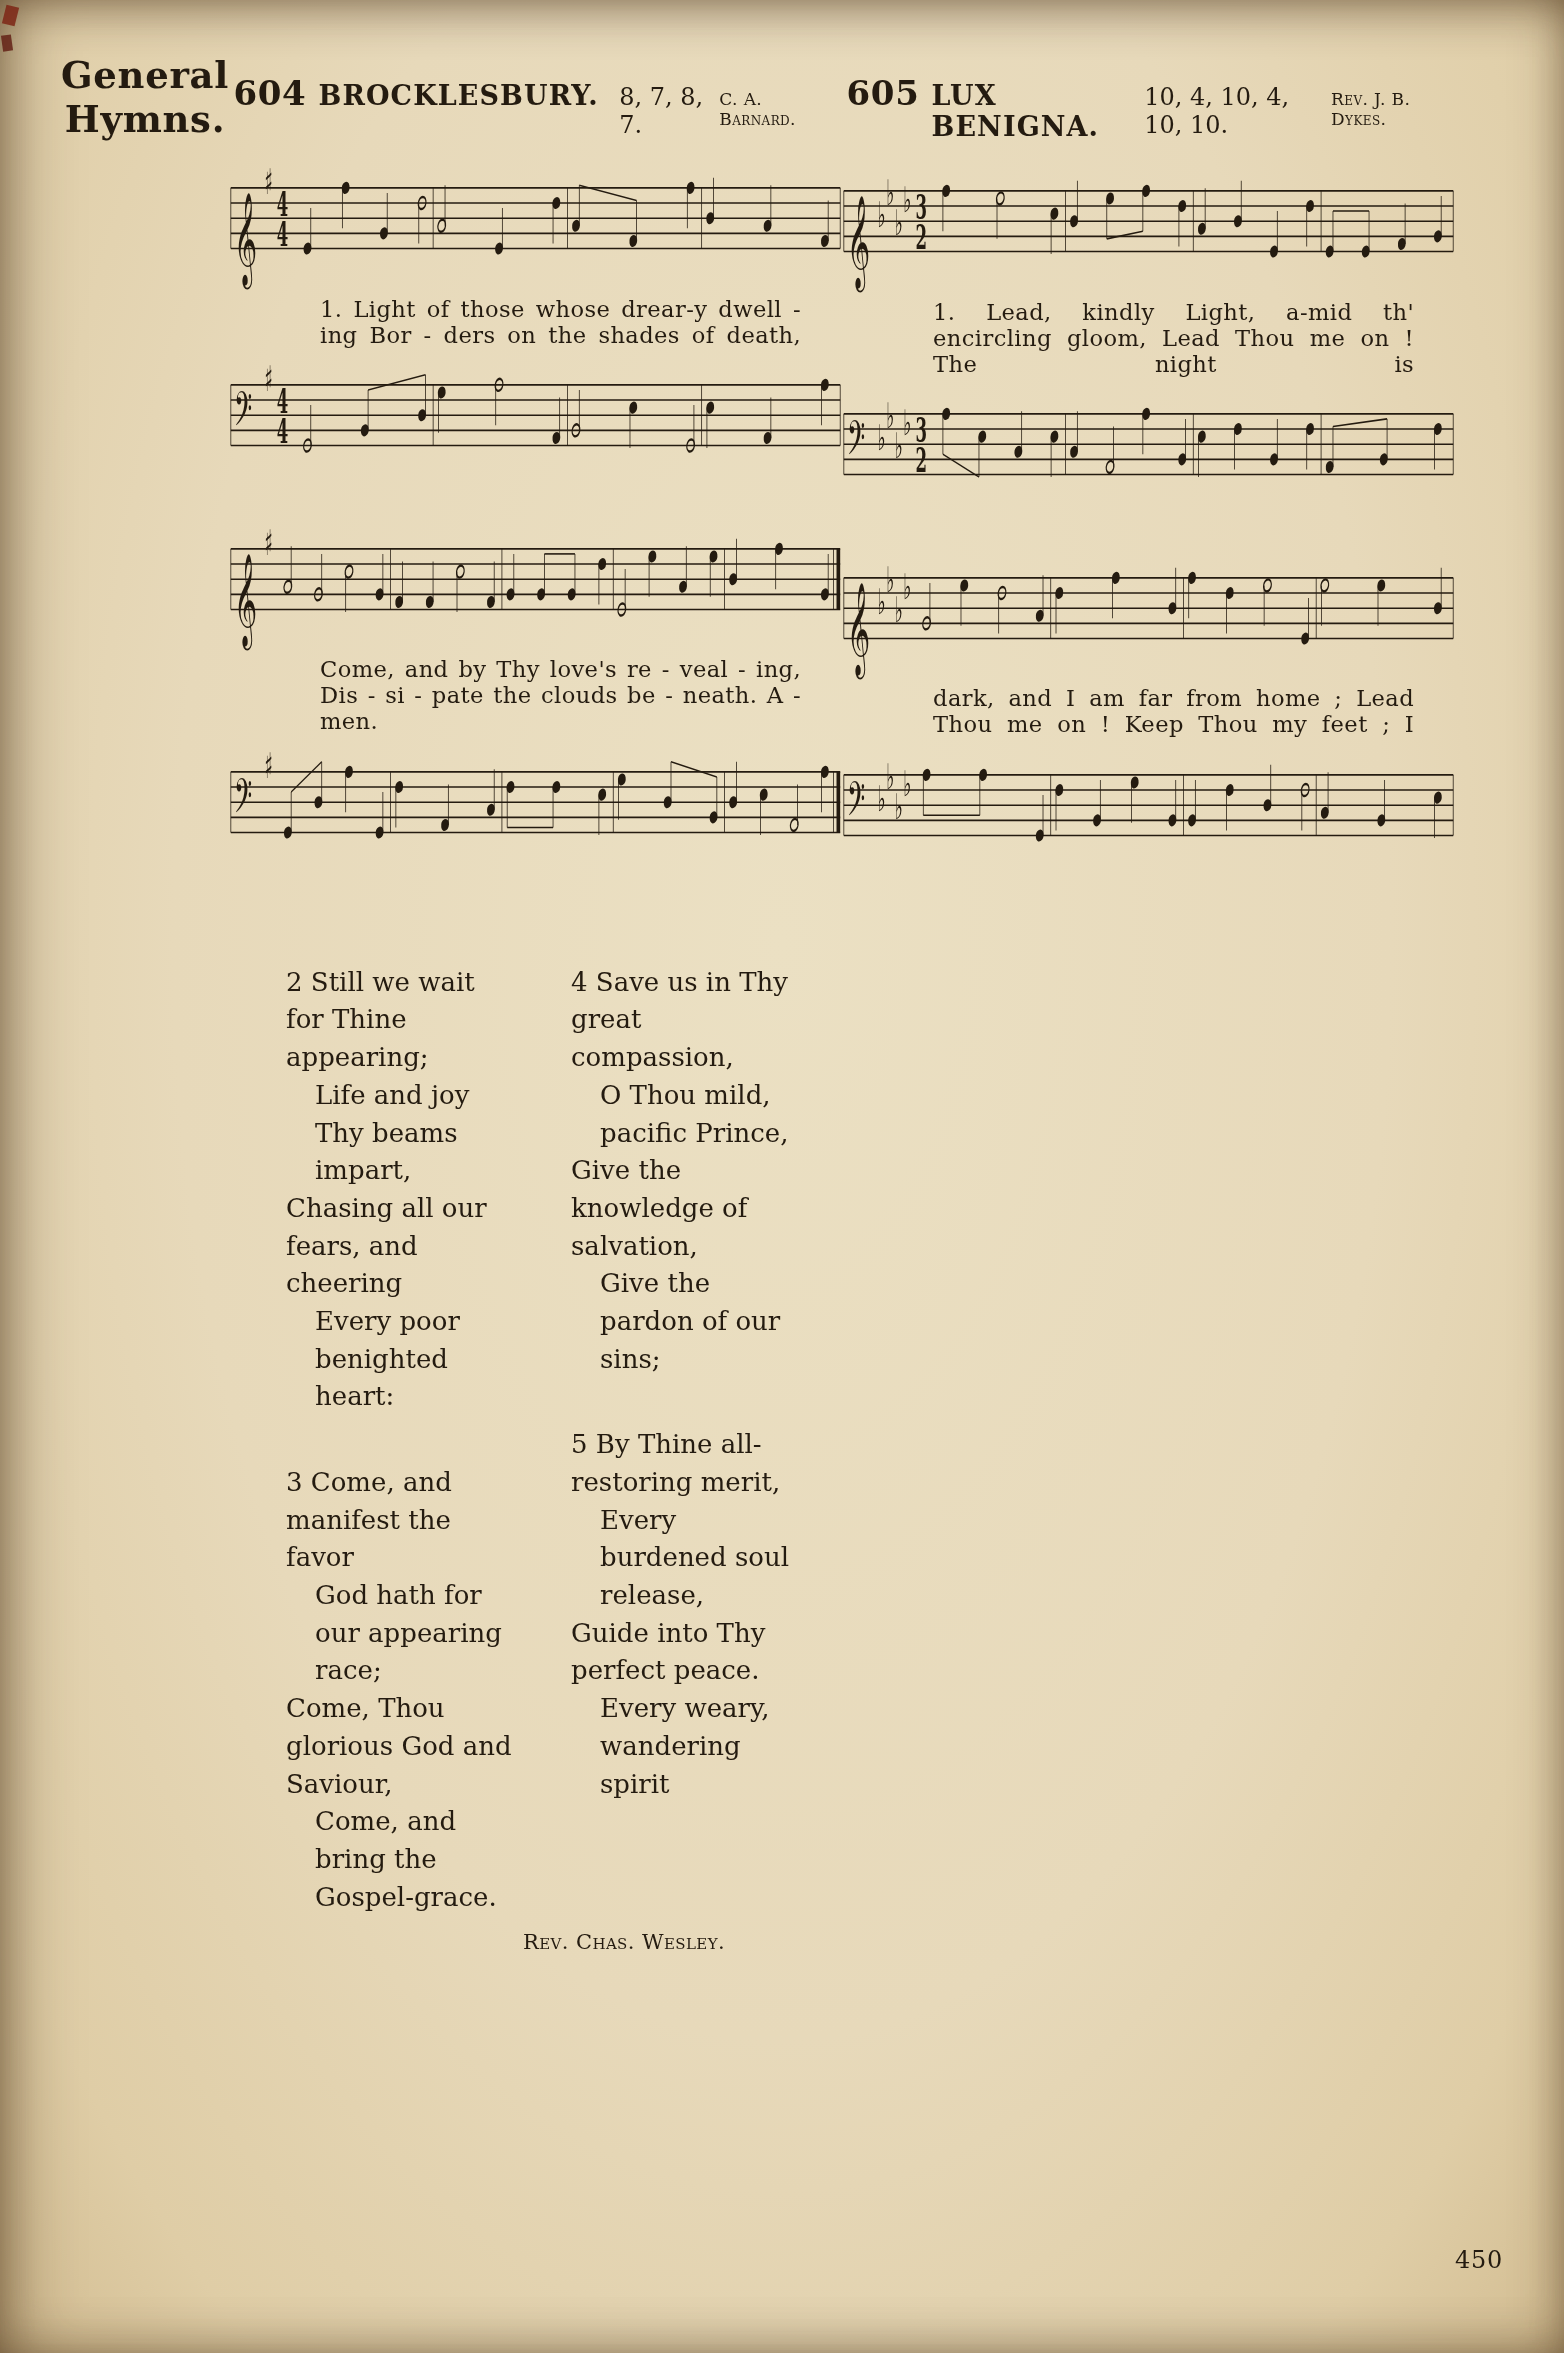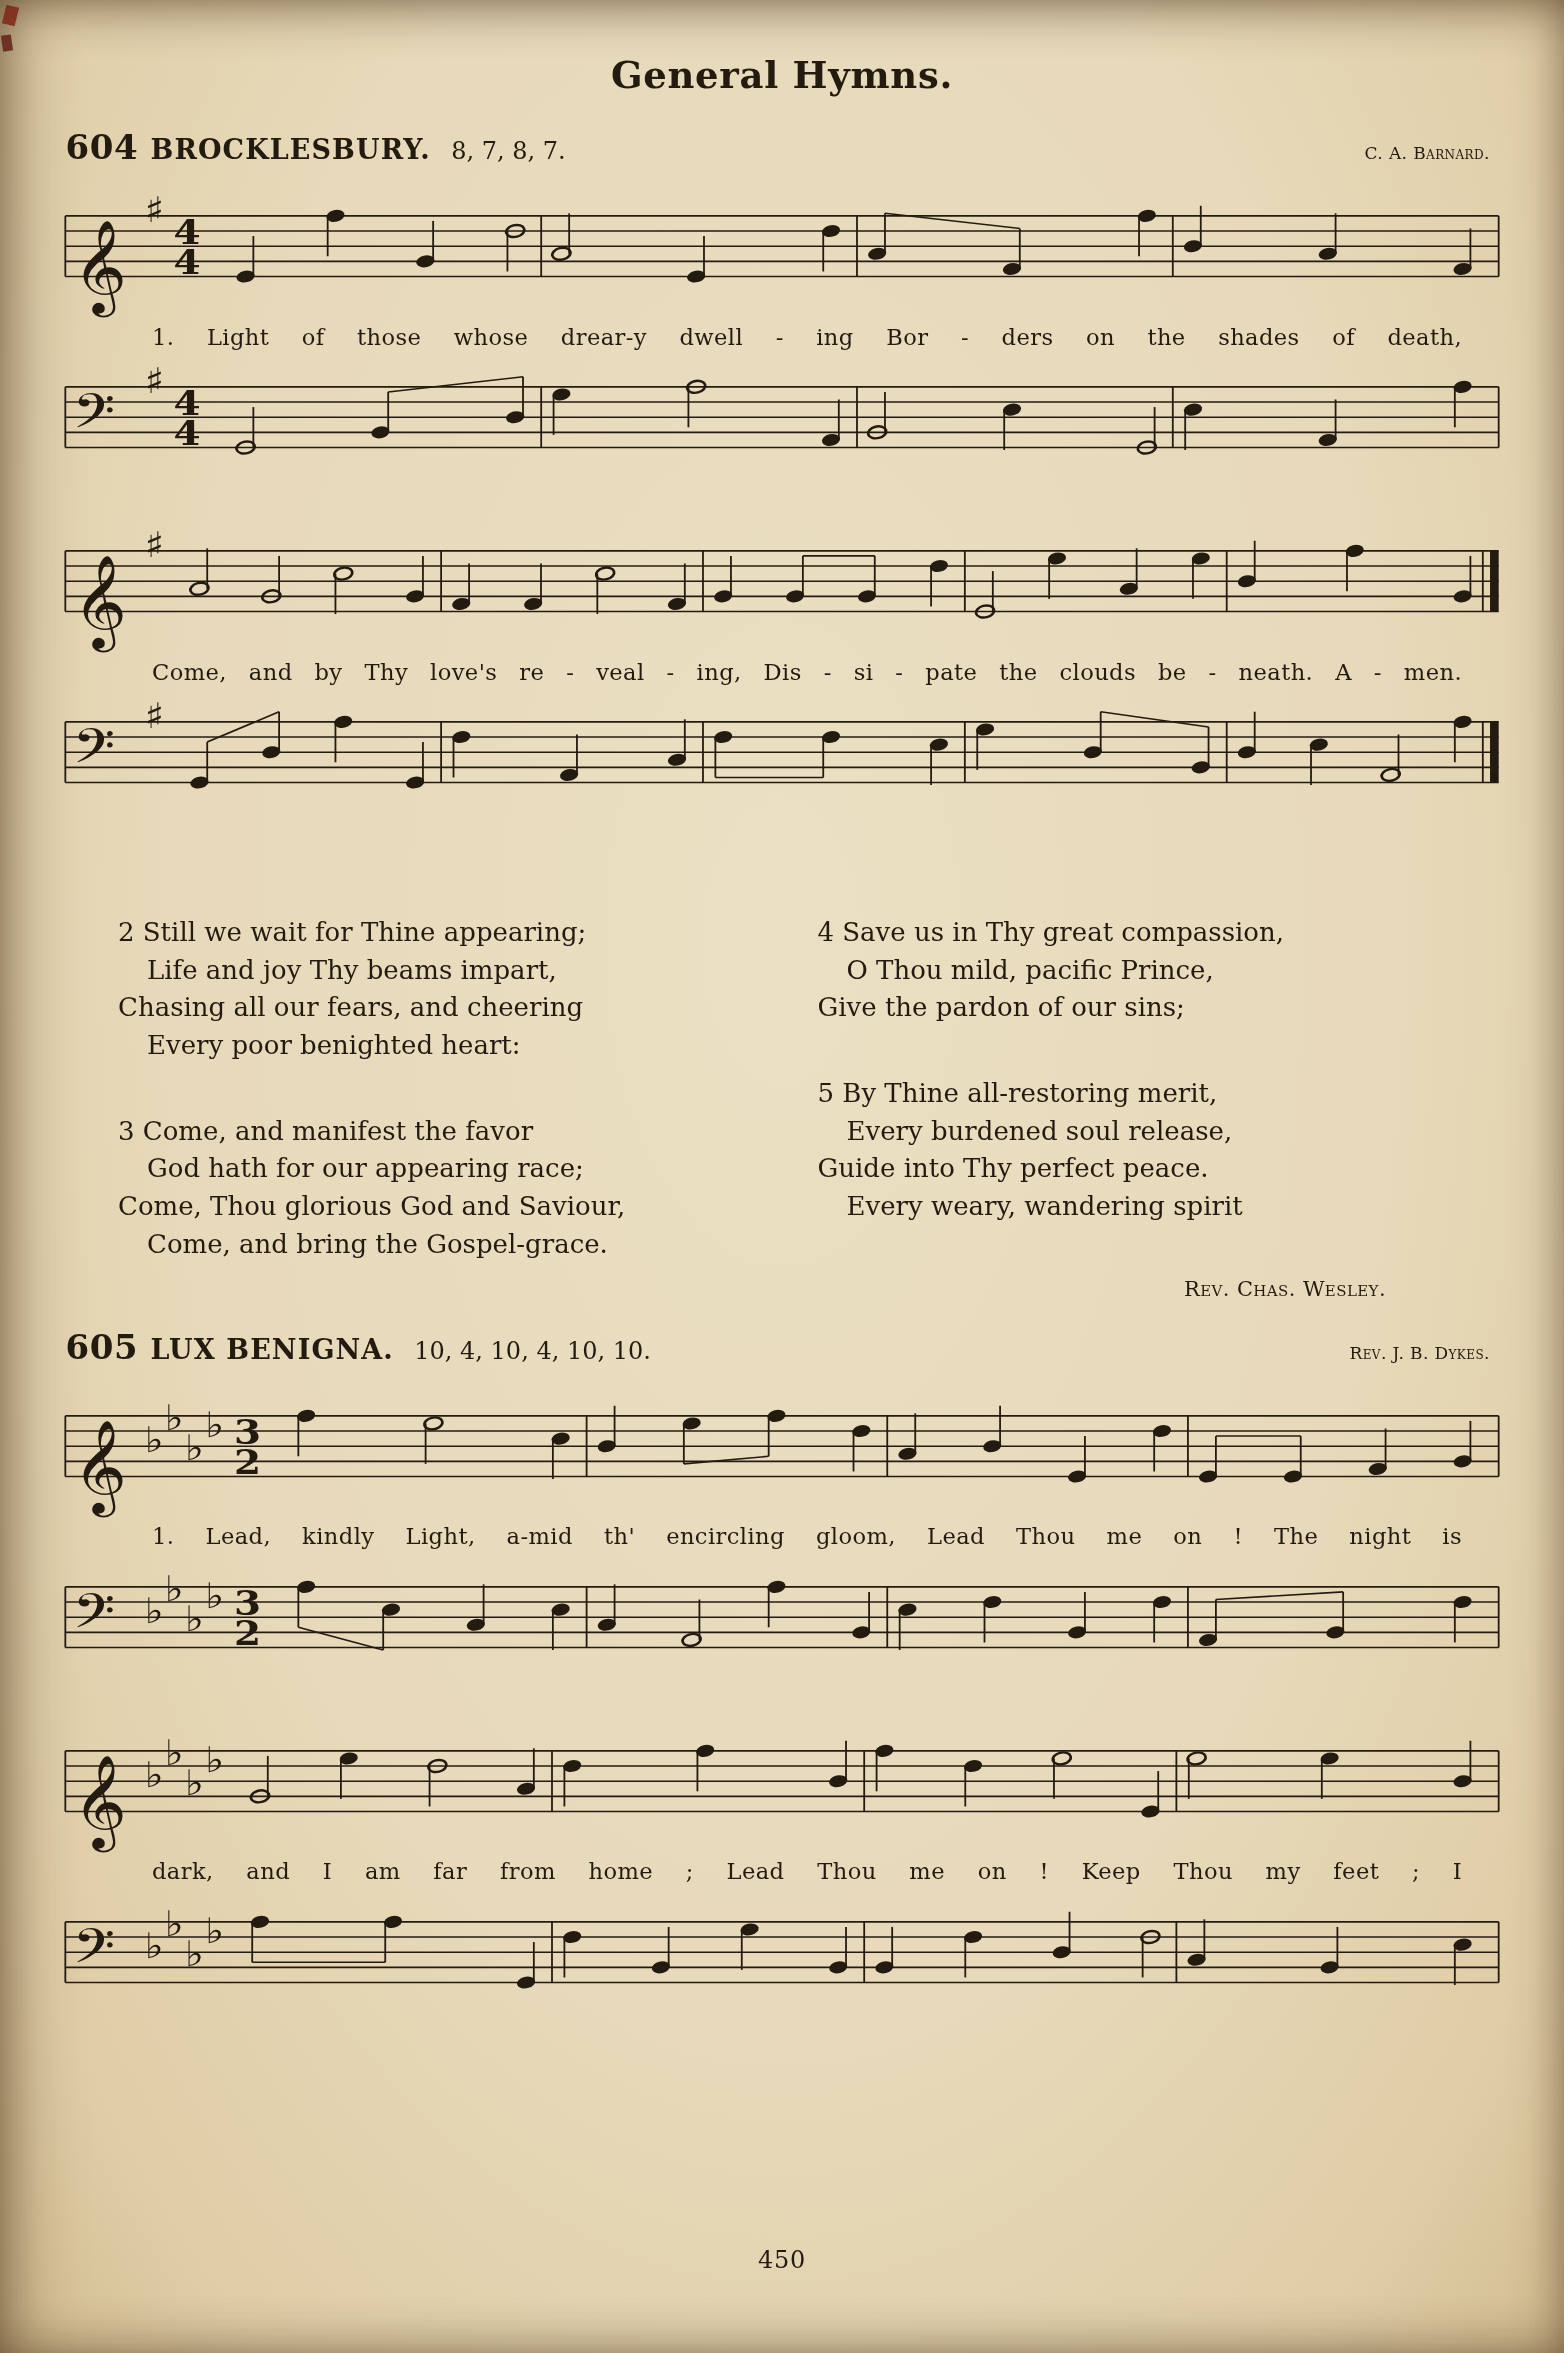--- a/index.html
+++ b/index.html
@@ -1,19 +1,19 @@
 <!DOCTYPE html>
 <html style="font-size:11.7px"><head>
 <meta charset="utf-8">
 <style>
   html,body{margin:0;padding:0;background:#d6c094;}
   .page{
     width:1564px;min-height:2354px;box-sizing:border-box;
     padding:47px 61px 80px;position:relative;
-    display:flex;flex-direction:column;
+    display:flex;
     color:#241b10;
     font-family:"DejaVu Serif", serif;
     background:radial-gradient(ellipse at 50% 40%, #ebe0c3 0%, #e7d9ba 55%, #dfcda6 85%, #d2bc91 100%);
     box-shadow:
       inset 32px 0 66px -22px rgba(70,45,20,.5),
       inset -23.4px 0 51px -22px rgba(70,45,20,.35),
       inset 0 25px 51px -22px rgba(70,45,20,.45),
       inset 0 -25px 51px -22px rgba(70,45,20,.3);
   }
   .corner{position:absolute;left:0;top:0;width:37px;height:73px;pointer-events:none;}
@@ -288,20 +288,21 @@
           <div class="vline">3 Come, and manifest the favor</div>
           <div class="vline">God hath for our appearing race;</div>
           <div class="vline">Come, Thou glorious God and Saviour,</div>
           <div class="vline">Come, and bring the Gospel-grace.</div>
         </div>
       </div>
       <div class="vcol">
         <div class="verse">
           <div class="vline">4 Save us in Thy great compassion,</div>
           <div class="vline">O Thou mild, pacific Prince,</div>
+          <div class="vline">Give the knowledge of salvation,</div>
           <div class="vline">Give the pardon of our sins;</div>
         </div>
         <div class="verse">
           <div class="vline">5 By Thine all-restoring merit,</div>
           <div class="vline">Every burdened soul release,</div>
           <div class="vline">Guide into Thy perfect peace.</div>
           <div class="vline">Every weary, wandering spirit</div>
         </div>
       </div>
     </div>

